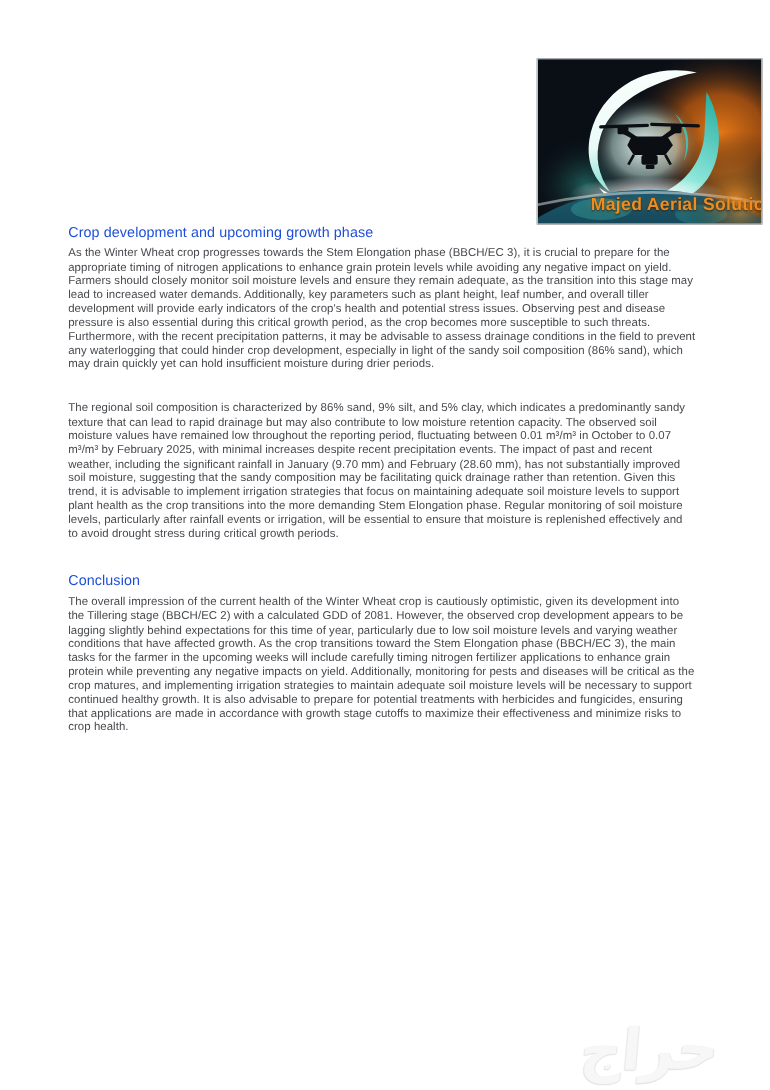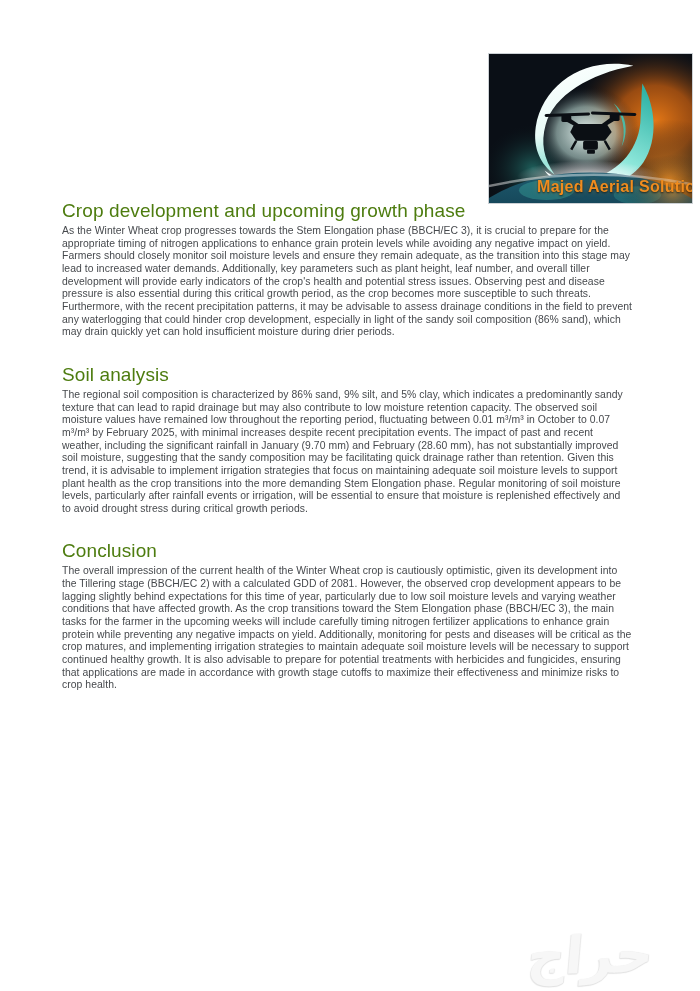--- a/index.html
+++ b/index.html
@@ -35,24 +35,24 @@
   }
 
   
   .content {
     position: absolute;
     left: 62px; top: 202px;
     width: 586px;
   }
   .content h2 {
     font-weight: 400;
-    font-size: 19px;
+    font-size: 13px;
     line-height: 17px;
     letter-spacing: 0.1px;
-    color: #4d7c0f;
+    color: #1d4ed8;
     margin: 0 0 6px 0;
   }
   .content p {
     font-weight: 400;
     font-size: 10.4px;
     line-height: 12.65px;
     letter-spacing: 0.05px;
     color: #46494d;
     margin: 0 16px 27px 0;
     text-align: left;
@@ -154,21 +154,20 @@
 </div>
 
 <div class="content">
 
   <section>
     <h2>Crop development and upcoming growth phase</h2>
     <p>As the Winter Wheat crop progresses towards the Stem Elongation phase (BBCH/EC 3), it is crucial to prepare for the appropriate timing of nitrogen applications to enhance grain protein levels while avoiding any negative impact on yield. Farmers should closely monitor soil moisture levels and ensure they remain adequate, as the transition into this stage may lead to increased water demands. Additionally, key parameters such as plant height, leaf number, and overall tiller development will provide early indicators of the crop's health and potential stress issues. Observing pest and disease pressure is also essential during this critical growth period, as the crop becomes more susceptible to such threats. Furthermore, with the recent precipitation patterns, it may be advisable to assess drainage conditions in the field to prevent any waterlogging that could hinder crop development, especially in light of the sandy soil composition (86% sand), which may drain quickly yet can hold insufficient moisture during drier periods.</p>
   </section>
 
   <section>
-    <h2>Soil analysis</h2>
     <p>The regional soil composition is characterized by 86% sand, 9% silt, and 5% clay, which indicates a predominantly sandy texture that can lead to rapid drainage but may also contribute to low moisture retention capacity. The observed soil moisture values have remained low throughout the reporting period, fluctuating between 0.01 m³/m³ in October to 0.07 m³/m³ by February 2025, with minimal increases despite recent precipitation events. The impact of past and recent weather, including the significant rainfall in January (9.70 mm) and February (28.60 mm), has not substantially improved soil moisture, suggesting that the sandy composition may be facilitating quick drainage rather than retention. Given this trend, it is advisable to implement irrigation strategies that focus on maintaining adequate soil moisture levels to support plant health as the crop transitions into the more demanding Stem Elongation phase. Regular monitoring of soil moisture levels, particularly after rainfall events or irrigation, will be essential to ensure that moisture is replenished effectively and to avoid drought stress during critical growth periods.</p>
   </section>
 
   <section>
     <h2>Conclusion</h2>
     <p>The overall impression of the current health of the Winter Wheat crop is cautiously optimistic, given its development into the Tillering stage (BBCH/EC 2) with a calculated GDD of 2081. However, the observed crop development appears to be lagging slightly behind expectations for this time of year, particularly due to low soil moisture levels and varying weather conditions that have affected growth. As the crop transitions toward the Stem Elongation phase (BBCH/EC 3), the main tasks for the farmer in the upcoming weeks will include carefully timing nitrogen fertilizer applications to enhance grain protein while preventing any negative impacts on yield. Additionally, monitoring for pests and diseases will be critical as the crop matures, and implementing irrigation strategies to maintain adequate soil moisture levels will be necessary to support continued healthy growth. It is also advisable to prepare for potential treatments with herbicides and fungicides, ensuring that applications are made in accordance with growth stage cutoffs to maximize their effectiveness and minimize risks to crop health.</p>
   </section>
 
 </div>
 

